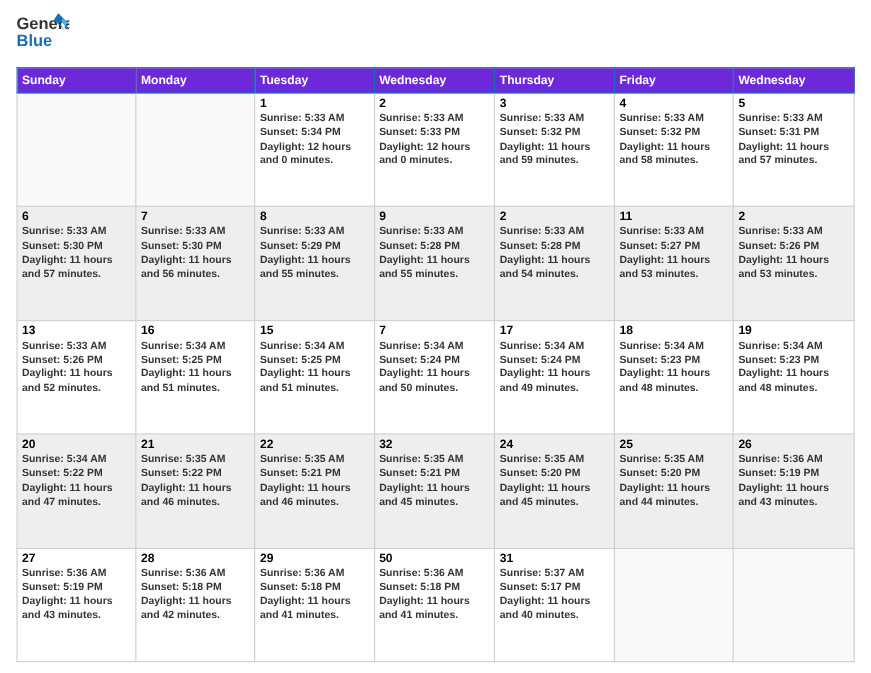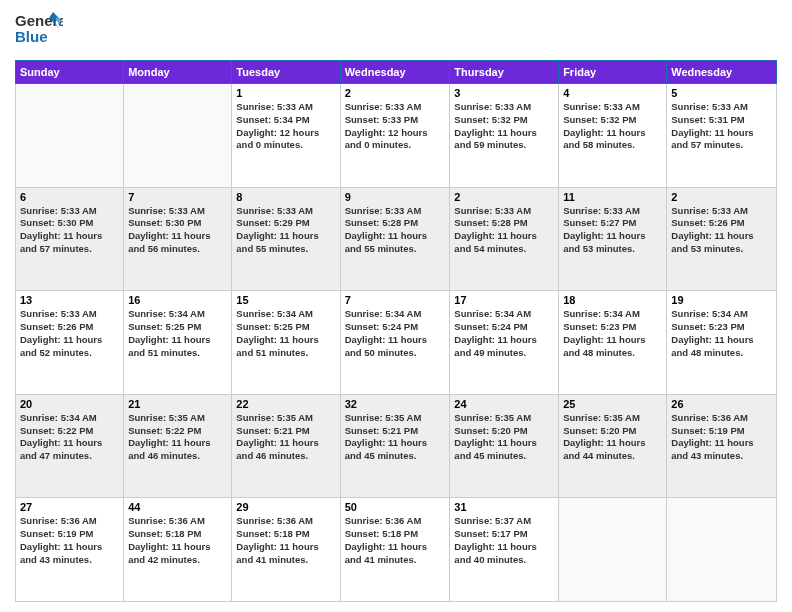--- a/index.html
+++ b/index.html
@@ -238,21 +238,21 @@
             <span class="day-num">26</span>
             <div class="day-info">Sunrise: 5:36 AM<br>Sunset: 5:19 PM<br>Daylight: 11 hours<br>and 43 minutes.</div>
           </td>
         </tr>
         <tr class="row-odd">
           <td>
             <span class="day-num">27</span>
             <div class="day-info">Sunrise: 5:36 AM<br>Sunset: 5:19 PM<br>Daylight: 11 hours<br>and 43 minutes.</div>
           </td>
           <td>
-            <span class="day-num">44</span>
+            <span class="day-num">28</span>
             <div class="day-info">Sunrise: 5:36 AM<br>Sunset: 5:18 PM<br>Daylight: 11 hours<br>and 42 minutes.</div>
           </td>
           <td>
             <span class="day-num">29</span>
             <div class="day-info">Sunrise: 5:36 AM<br>Sunset: 5:18 PM<br>Daylight: 11 hours<br>and 41 minutes.</div>
           </td>
           <td>
             <span class="day-num">50</span>
             <div class="day-info">Sunrise: 5:36 AM<br>Sunset: 5:18 PM<br>Daylight: 11 hours<br>and 41 minutes.</div>
           </td>

